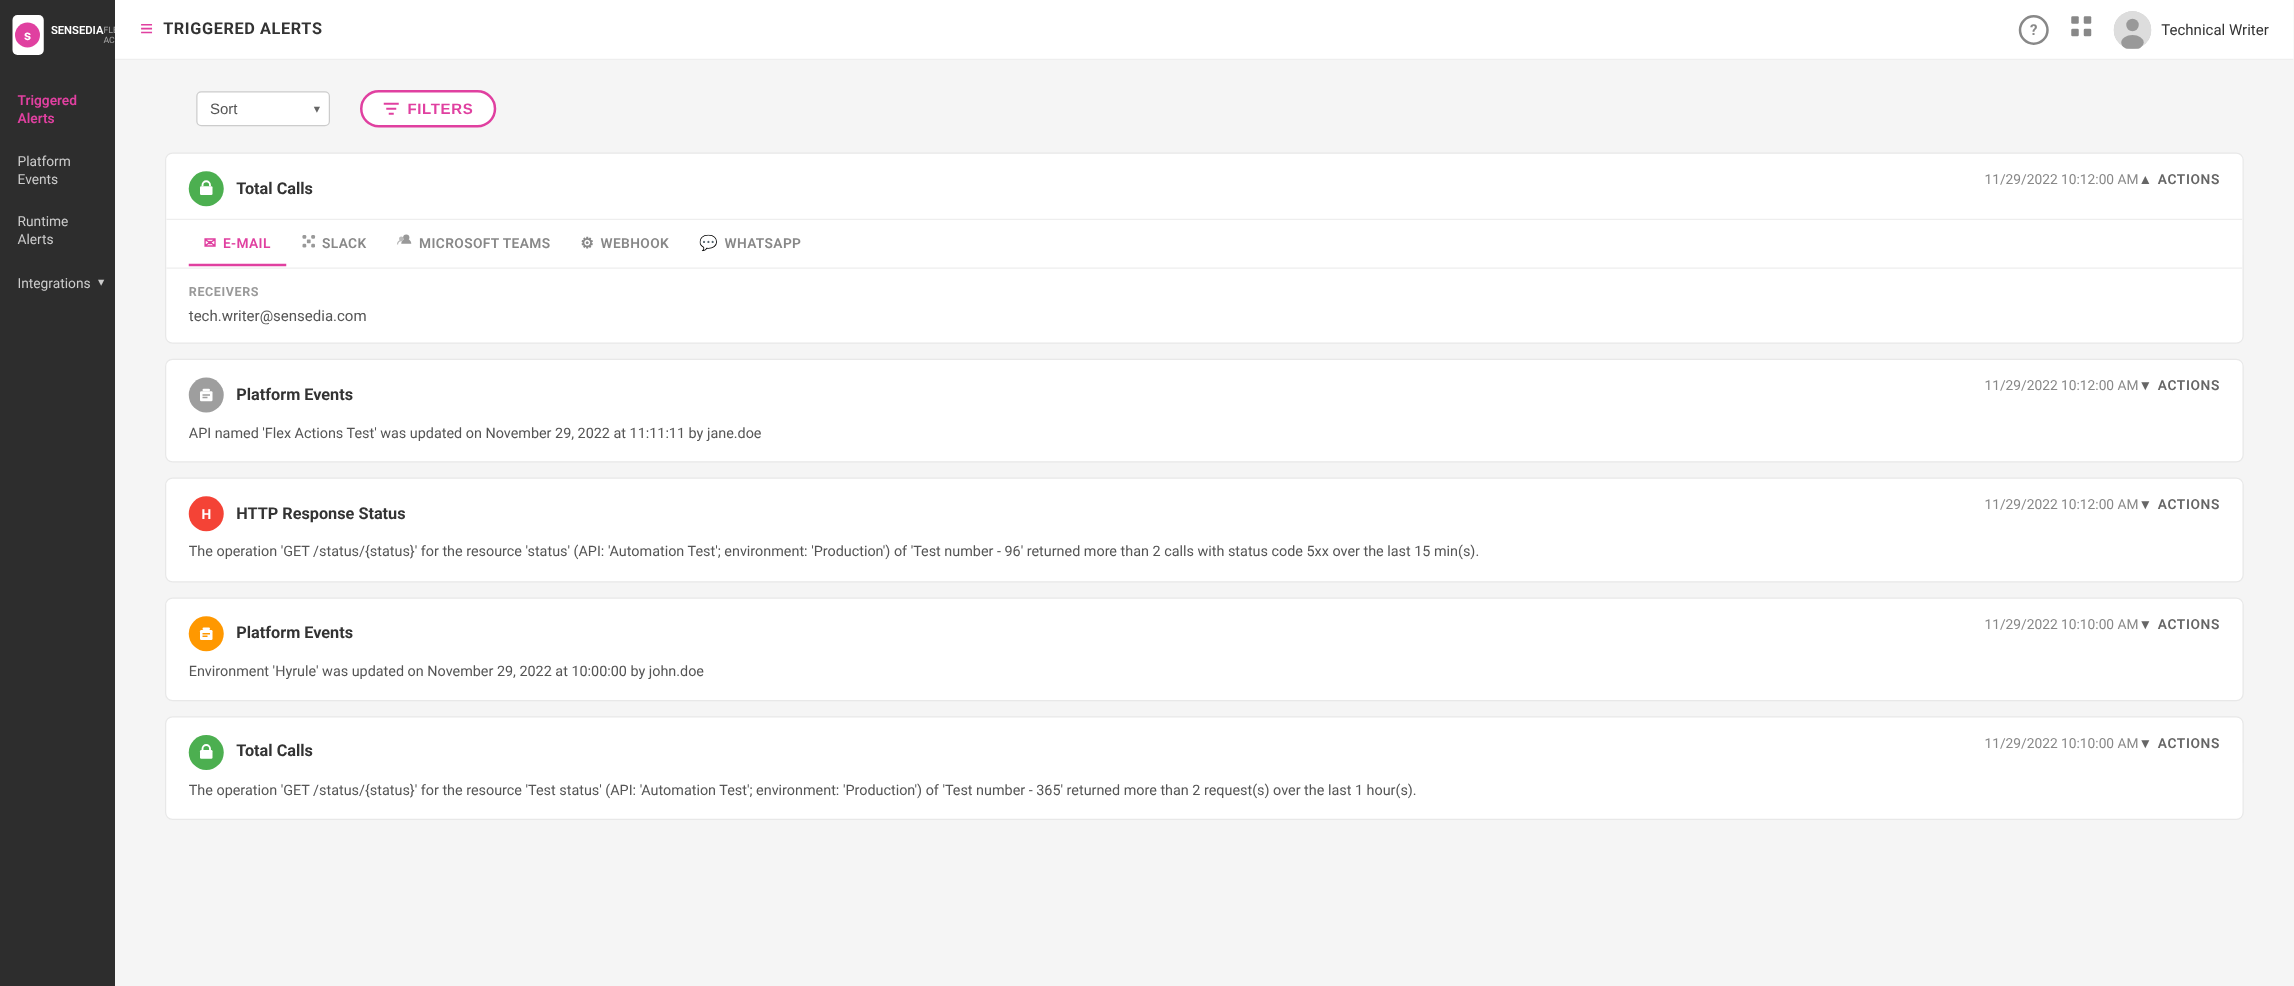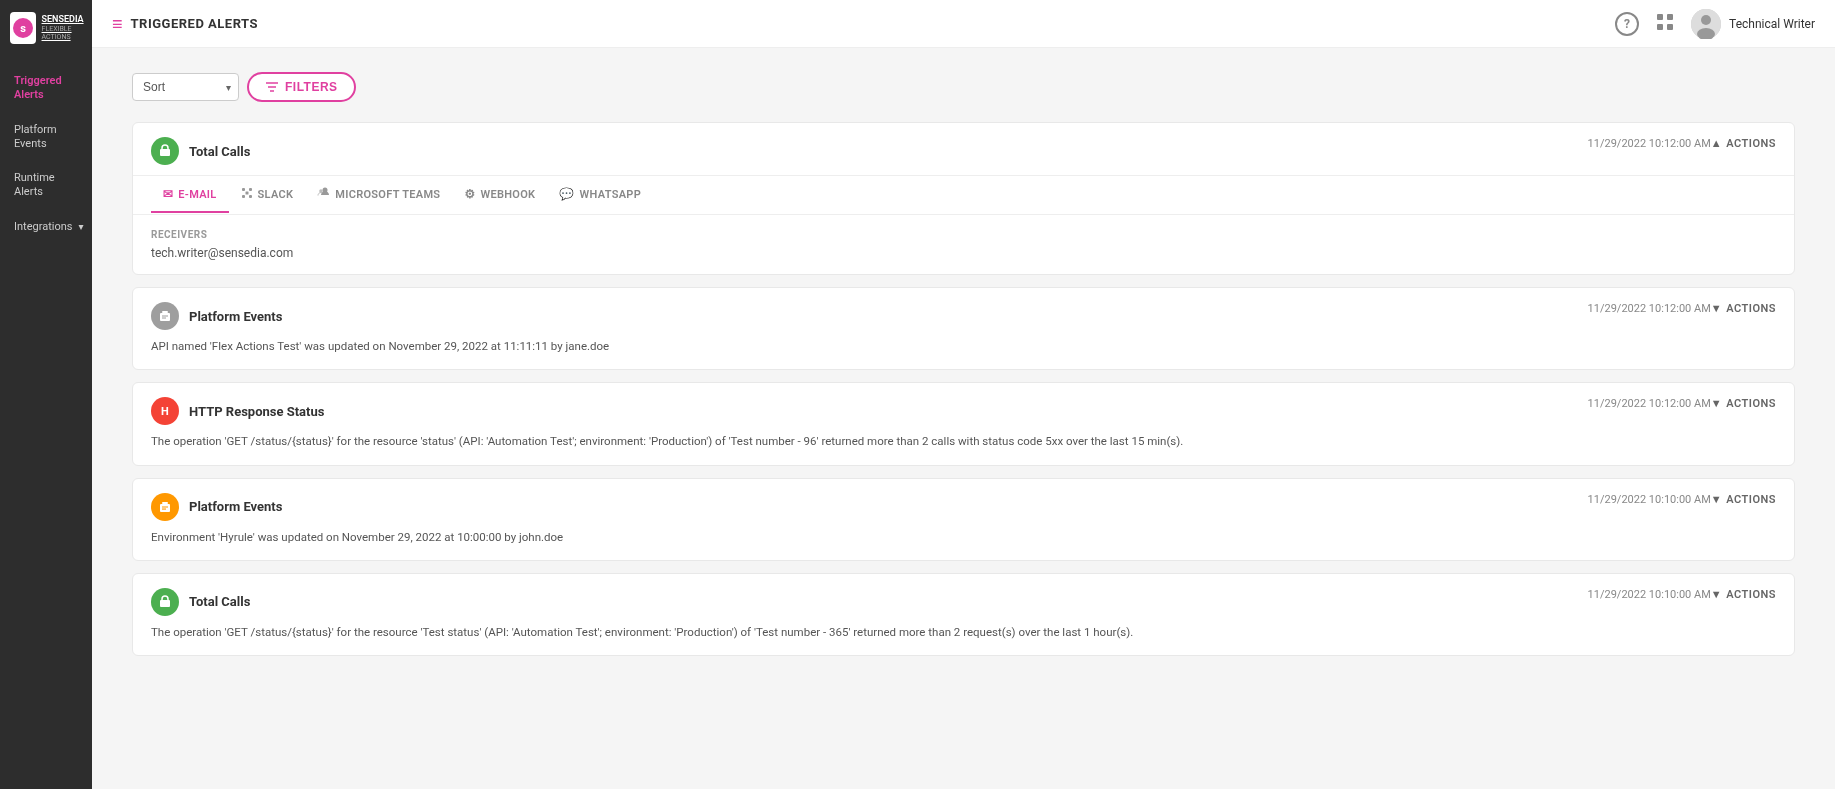--- a/index.html
+++ b/index.html
@@ -29,27 +29,26 @@
       border-radius: 4px;
       display: flex;
       align-items: center;
       justify-content: center;
       font-size: 10px;
       font-weight: bold;
       color: #333;
     }
     .logo-text {
       display: flex;
-      flex-direction: column;
+      flex-direction: row;
       color: #fff;
       font-size: 9px;
       line-height: 1.2;
       font-weight: 600;
       text-transform: uppercase;
-      text-decoration: underline;
     }
     .logo-text span:first-child { color: #fff; }
     .logo-text span:last-child { color: #ccc; font-weight: 400; }
     .sidebar-nav {
       width: 100%;
       margin-top: 8px;
     }
     .sidebar-item {
       padding: 10px 14px;
       color: #ccc;
@@ -138,22 +137,23 @@
     .content-area {
       flex: 1;
       overflow-y: auto;
       padding: 24px 40px;
     }
 
     
     .toolbar {
       display: flex;
       align-items: center;
-      gap: 8px;
+      gap: 24px;
       margin-bottom: 20px;
+      margin-left: 25px;
     }
     .sort-select {
       padding: 6px 28px 6px 10px;
       border: 1px solid #ccc;
       border-radius: 4px;
       background: #fff;
       font-size: 12px;
       color: #555;
       appearance: none;
       -webkit-appearance: none;

